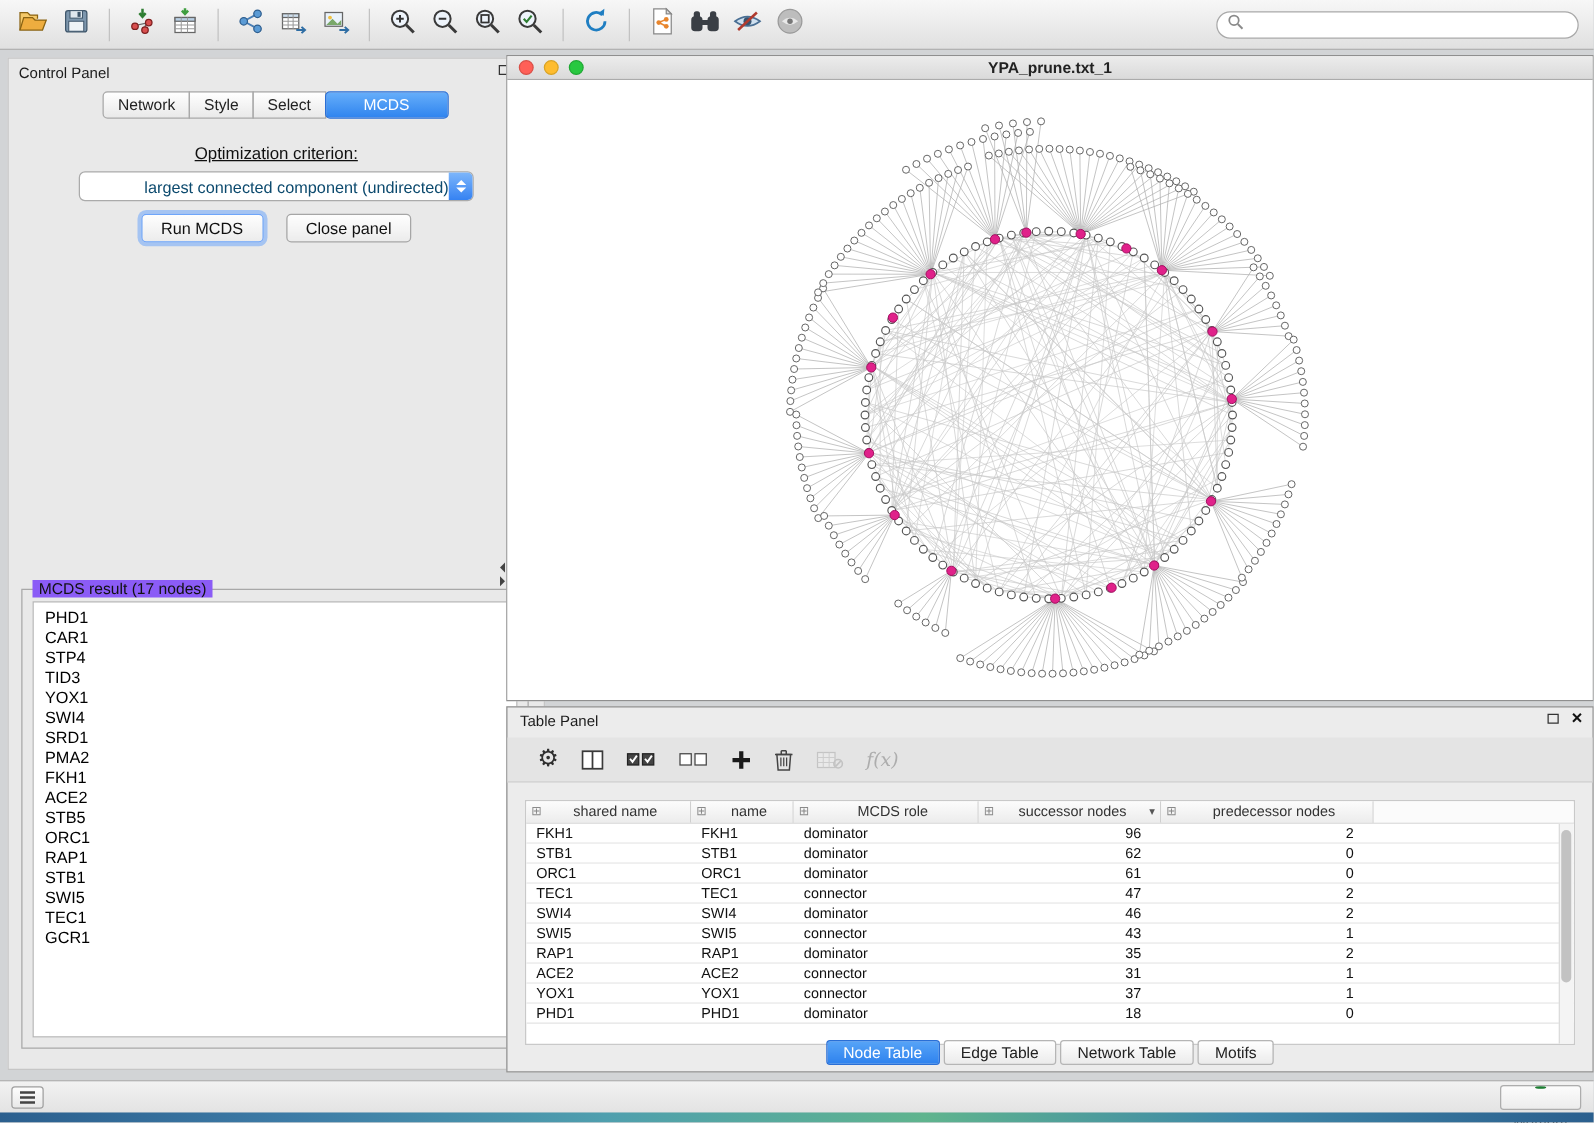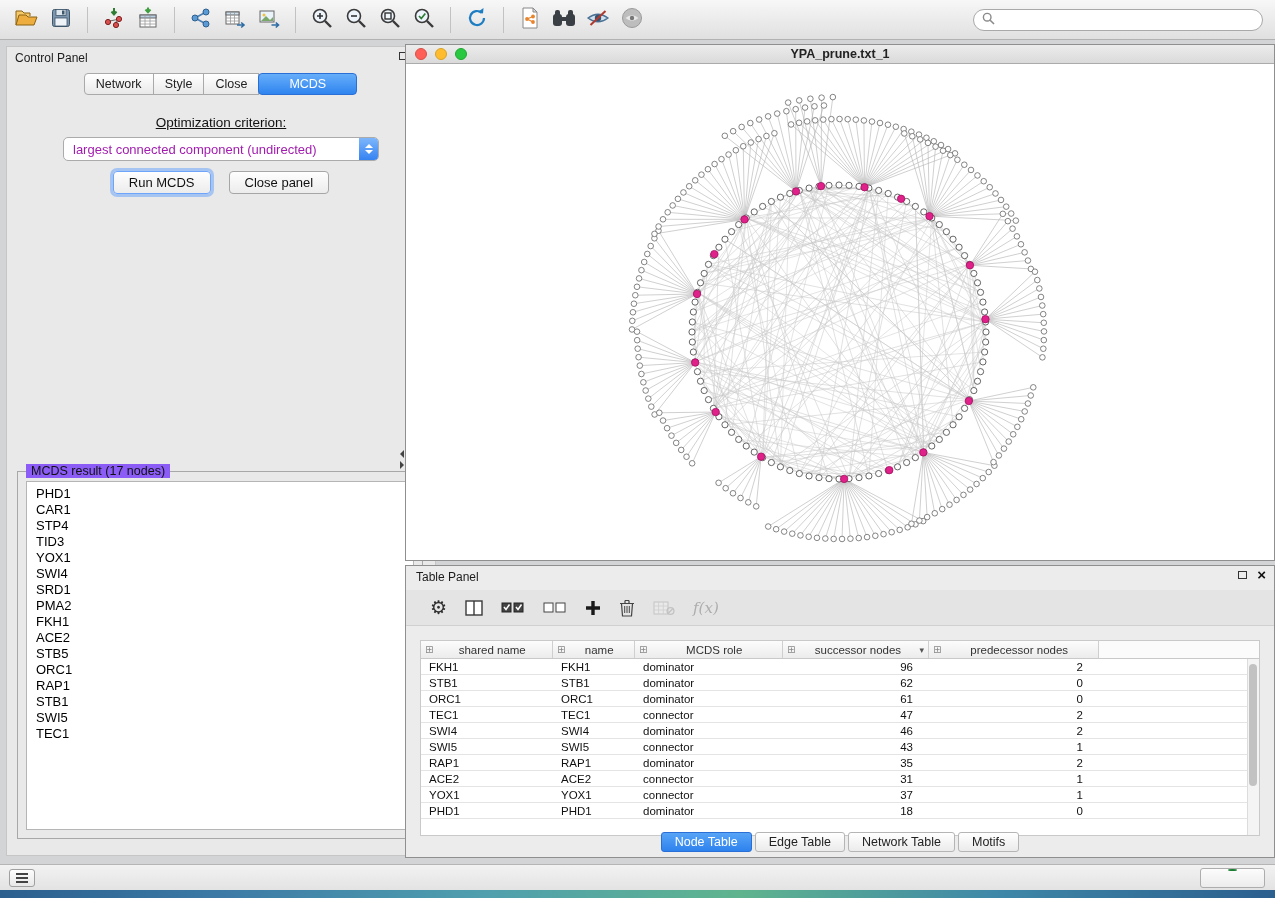--- a/index.html
+++ b/index.html
@@ -29,21 +29,21 @@
   #cp-title { position:absolute; left:8px; top:4px; }
   #cp-tabs { position:absolute; top:26px; left:0; right:0; display:flex; justify-content:center; }
   .ctab { font-size:12.5px; color:#222; padding:3px 11px; background:linear-gradient(#ffffff,#e9e9e9);
     border:1px solid #a9a9a9; margin-left:-1px; }
   .ctab:first-child { border-radius:4px 0 0 4px; }
   .ctab.active { background:linear-gradient(#66aefa,#2f84ef); color:#fff; border:1px solid #2a6fd6;
     border-radius:4px; padding:3px 30px; position:relative; z-index:2; }
   #cp-opt-label { position:absolute; top:68px; left:0; right:0; text-align:center; font-size:13.5px; color:#111;text-decoration:underline; }
   #cp-dropdown { position:absolute; top:90px; left:50%; transform:translateX(-50%); width:316px; height:24px;
     background:#fff; border:1px solid #ababab; border-radius:5px; display:flex; align-items:center; }
-  #cp-dropdown .ddtext { flex:1; font-size:13px; color:#a21caf; padding-left:9px; white-space:nowrap; }
+  #cp-dropdown .ddtext { flex:1; font-size:13px; color:#0c4a6e; padding-left:9px; white-space:nowrap;text-align:right; }
   #cp-dropdown .stepper { width:19px; height:22px; border-radius:0 4px 4px 0;
     background:linear-gradient(#7db6fb,#3582f2); display:flex; flex-direction:column; align-items:center; justify-content:center; gap:2px; }
   .arr-up { width:0; height:0; border-left:4px solid transparent; border-right:4px solid transparent; border-bottom:4px solid #fff; }
   .arr-dn { width:0; height:0; border-left:4px solid transparent; border-right:4px solid transparent; border-top:4px solid #fff; }
   #cp-buttons { position:absolute; top:124px; left:0; right:0; display:flex; justify-content:center; gap:18px; }
   .cpbtn { font-size:13px; color:#111; padding:3px 15px; background:linear-gradient(#fefefe,#ececec);
     border:1px solid #a6a6a6; border-radius:4px; font-family:"Liberation Sans",sans-serif; }
   .cpbtn.focusring { border-color:#6ea5fa; box-shadow:0 0 0 3px rgba(110,165,250,0.55); }
   #cp-groupbox { position:absolute; top:424px; left:10px; right:12px; bottom:16px; border:1px solid #a8a8a8; }
   #cp-groupbox-legend { position:absolute; top:-8px; left:8px; background:#8b5cf6; padding:0 5px; font-size:12.5px; color:#111; }
@@ -295,21 +295,21 @@
 
   <div id="control-panel">
     <div id="cp-title" class="paneltitle">Control Panel</div>
     <div class="winbtns">
       <span class="floatbtn"></span>
       <span class="closebtn">×</span>
     </div>
     <div id="cp-tabs">
         <div class="ctab">Network</div>
         <div class="ctab">Style</div>
-        <div class="ctab">Close</div>
+        <div class="ctab">Select</div>
         <div class="ctab active">MCDS</div>
       </div>
     <div id="cp-opt-label">Optimization criterion:</div>
     <div id="cp-dropdown">
       <span class="ddtext">largest connected component (undirected)</span>
       <span class="stepper">
         <span class="arr-up"></span>
           <span class="arr-dn"></span>
       </span>
     </div>
@@ -329,20 +329,21 @@
           <div class="mcds-item">SRD1</div>
           <div class="mcds-item">PMA2</div>
           <div class="mcds-item">FKH1</div>
           <div class="mcds-item">ACE2</div>
           <div class="mcds-item">STB5</div>
           <div class="mcds-item">ORC1</div>
           <div class="mcds-item">RAP1</div>
           <div class="mcds-item">STB1</div>
           <div class="mcds-item">SWI5</div>
           <div class="mcds-item">TEC1</div>
+          <div class="mcds-item">GCR1</div>
         </div>
     </div>
   </div>
 
   <div id="gutter">
     <div id="splitter-handle">
       <span class="tri-l"></span>
         <span class="tri-r"></span>
     </div>
   </div>

